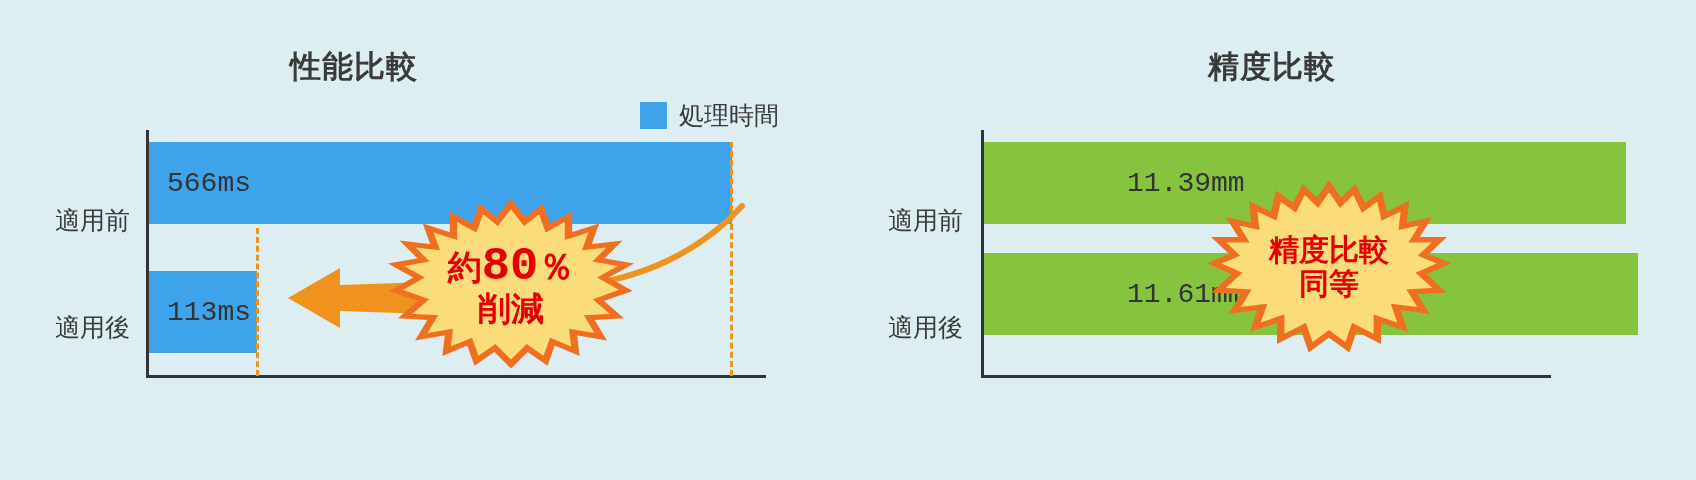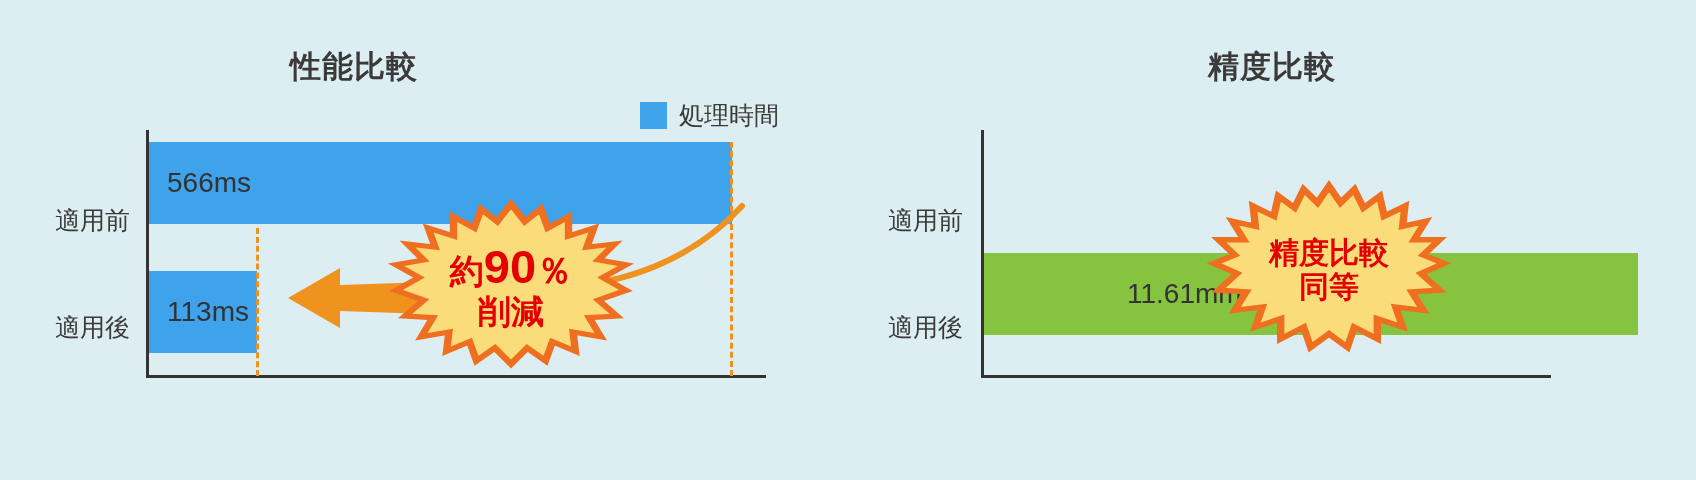--- a/index.html
+++ b/index.html
@@ -3,21 +3,21 @@
 <meta charset="utf-8">
 <style>
   html,body{margin:0;padding:0;}
   body{
     width:1696px;height:480px;
     background:#ddeef2;
     font-family:"Liberation Sans","DejaVu Sans",sans-serif;
     overflow:hidden;
     position:relative;
   }
-  .panel{position:absolute;top:0;height:480px;}
+  .panel{position:absolute;top:0;height:480px;font-family:Liberation Mono, monospace;}
   #panel-left{left:0;width:848px;}
   #panel-right{left:848px;width:848px;}
 
   .chart-title{
     position:absolute;top:46px;width:100%;text-align:center;
     font-size:31px;font-weight:bold;color:#3a3a3a;letter-spacing:1px;
   }
   #panel-left .chart-title{left:-70px;}
   #panel-right .chart-title{left:0px;}
 
@@ -99,38 +99,41 @@
   <svg style="position:absolute;left:570px;top:200px;" width="180" height="90" viewBox="0 0 180 90">
     <path d="M4,86 C70,80 130,52 172,6" stroke="#f0921e" stroke-width="6" fill="none" stroke-linecap="round"></path>
   </svg>
 
   <div class="burst" id="burst-left" style="left:396px;top:204px;width:230px;height:160px;">
     <svg width="230" height="160" viewBox="0 0 100 100" preserveAspectRatio="none">
       <polygon fill="#fbdc7b" stroke="#ef6f20" stroke-width="3.2" stroke-linejoin="miter" points="50,0 56,11 63,3 66,15 75,8 75,20 86,15 83,27 95,25 88,35 100,38 90,46 100,54 88,60 96,70 84,71 89,83 77,80 78,92 68,86 65,98 57,90 50,100 43,90 35,98 32,86 22,92 23,80 11,83 16,71 4,70 12,60 0,54 10,46 0,38 12,35 5,25 17,27 14,15 25,20 25,8 34,15 37,3 44,11"></polygon>
     </svg>
     <div class="burst-text">
       <div class="l1">
-        <span>約</span><span class="big">90</span><span class="pct">％</span>
+        <span>約</span><span class="big">80</span><span class="pct">％</span>
       </div>
       <div class="l2">削減</div>
     </div>
   </div>
 </div>
 
 <div class="panel" id="panel-right">
 
   <div class="chart-title">精度比較</div>
 
 
   <div class="axis-v" style="left:133px;top:130px;height:248px;"></div>
   <div class="axis-h" style="left:133px;top:375px;width:570px;"></div>
 
   <div class="cat-label" style="left:10px;top:172px;width:105px;">適用前</div>
   <div class="cat-label" style="left:10px;top:279px;width:105px;">適用後</div>
 
+  <div class="bar green" style="left:136px;top:142px;width:642px;height:82px;background:#86c440;">
+    <span class="val" style="margin-left:143px;">11.39mm</span>
+  </div>
   <div class="bar green" style="left:136px;top:253px;width:654px;height:82px;background:#86c440;">
     <span class="val" style="margin-left:143px;">11.61mm</span>
   </div>
 
   <div class="burst" id="burst-right" style="left:366px;top:186px;width:230px;height:168px;">
     <svg width="230" height="168" viewBox="0 0 100 100" preserveAspectRatio="none">
       <polygon fill="#fbdc7b" stroke="#ef6f20" stroke-width="3.2" stroke-linejoin="miter" points="50,0 55,10 61,2 65,13 72,6 74,18 83,12 82,24 92,21 87,32 98,32 91,41 100,46 90,52 98,62 86,63 91,74 79,72 82,84 71,79 71,91 61,84 58,96 50,88 42,96 39,84 29,91 29,79 18,84 21,72 9,74 14,63 2,62 10,52 0,46 9,41 2,32 13,32 8,21 18,24 17,12 26,18 28,6 35,13 39,2 45,10"></polygon>
     </svg>
     <div class="burst-text">
       <div>精度比較</div>

